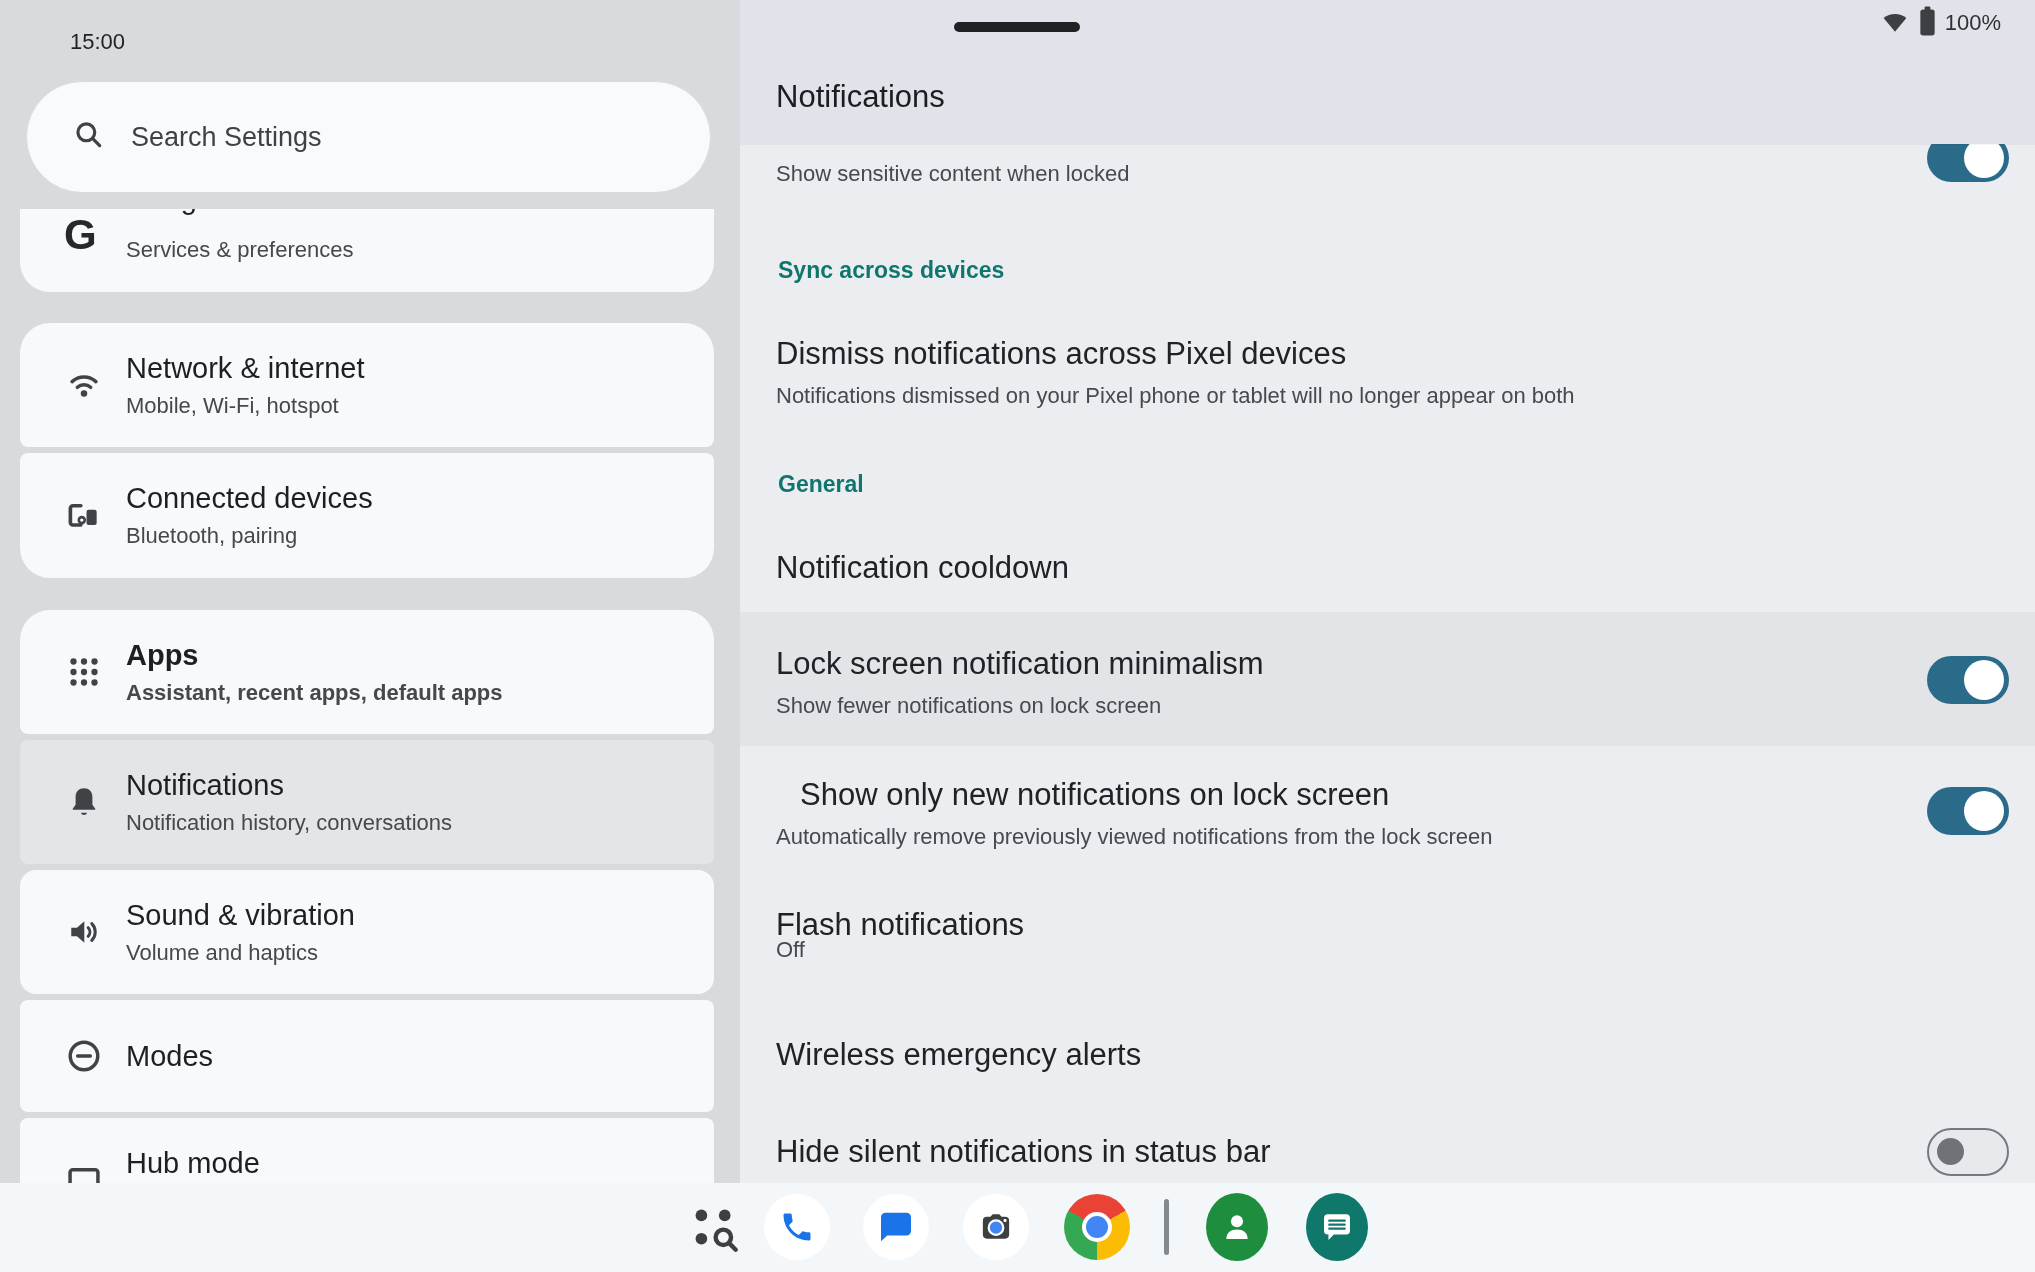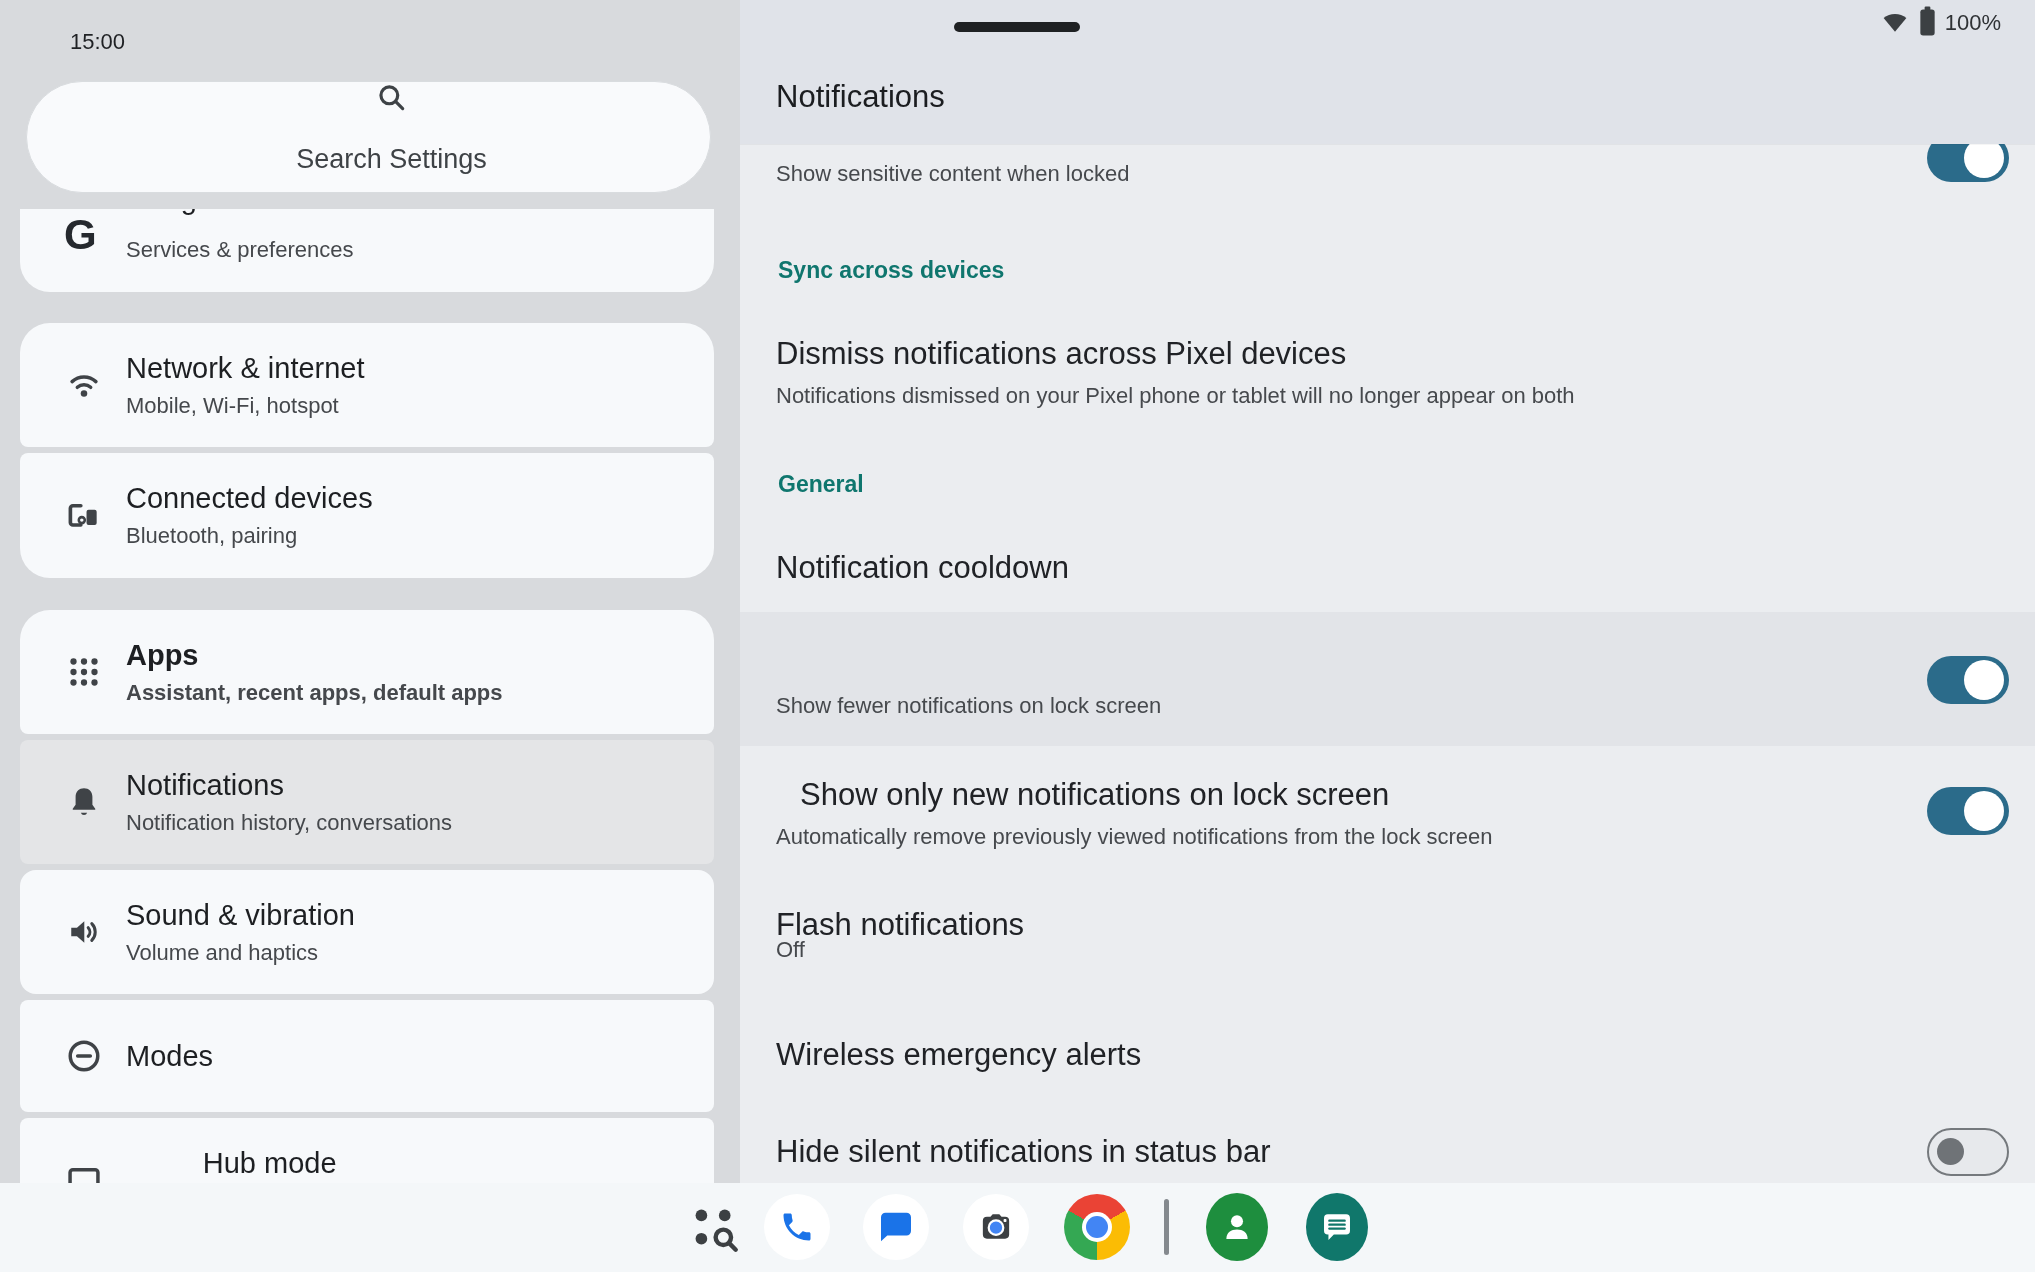--- a/index.html
+++ b/index.html
@@ -7,42 +7,42 @@
     width:2035px;height:1272px;position:relative;overflow:hidden;
     font-family:"Liberation Sans","DejaVu Sans",sans-serif;
     background:#d8dadd;
   }
   
   .sidebar{position:absolute;left:0;top:0;width:740px;height:1272px;background:#d8dadd;margin-top:23px;}
   .time{position:absolute;left:70px;top:6px;font-size:22px;color:#1f2124;}
   .search-pill{
     position:absolute;left:26px;top:58px;width:685px;height:112px;border-radius:56px;
     background:#f9fafc;border:1px solid #d9dcdf;box-sizing:border-box;
-    display:flex;align-items:center;padding-left:46px;gap:26px;flex-direction:column;
+    display:flex;align-items:center;padding-left:46px;gap:26px;
   }
   .search-placeholder{font-size:27px;color:#3e4246;}
   .card{
     position:absolute;left:20px;width:694px;background:#f7f9fb;box-sizing:border-box;
     display:flex;align-items:center;padding-left:43px;
   }
   .card .icon{width:42px;flex:none;display:flex;justify-content:center;align-items:center;}
   .card .txt{display:flex;flex-direction:column;margin-left:21px;}
   .card-title{font-size:29px;line-height:36px;color:#1d1f22;}
   .card-sub{font-size:22px;line-height:30px;color:#45484c;margin-top:5px;}
   .c-google{top:186px;height:83px;border-radius:0 0 30px 30px;overflow:hidden;}
   .c-google .g-icon{position:absolute;left:44px;top:2px;font-size:42px;font-weight:700;color:#25292e;}
   .c-google .g-title{position:absolute;left:106px;top:-28px;font-size:29px;line-height:36px;color:#1d1f22;}
   .c-google .g-sub{position:absolute;left:106px;top:26px;font-size:22px;line-height:30px;color:#45484c;}
   .c-network{top:300px;height:124px;border-radius:30px 30px 8px 8px;}
   .c-connected{top:430px;height:125px;border-radius:8px 8px 30px 30px;}
   .c-apps{top:587px;height:124px;border-radius:30px 30px 8px 8px;font-weight:bold;}
   .c-notifications{top:717px;height:124px;border-radius:8px;background:#e4e5e7;}
   .c-sound{top:847px;height:124px;border-radius:16px;}
   .c-modes{top:977px;height:112px;border-radius:8px;}
-  .c-hub{top:1095px;height:124px;border-radius:8px 8px 0 0;text-align:center;}
+  .c-hub{top:1095px;height:124px;border-radius:8px 8px 0 0;}
   
   .detail{position:absolute;left:740px;top:0;width:1295px;height:1272px;background:#ebedf0;}
   .detail-header{
     position:absolute;left:0;top:0;width:100%;height:144px;background:#e0e3e9;z-index:2;
     box-shadow:0 1px 0 rgba(0,0,0,.04);
   }
   .detail-title{position:absolute;left:36px;top:78px;font-size:31px;line-height:38px;color:#1b1d20;}
   .handle{position:absolute;left:954px;top:22px;width:126px;height:10px;border-radius:5px;background:#1f2123;z-index:6;}
   .status-right{position:absolute;right:34px;top:6px;display:flex;align-items:center;gap:9px;z-index:7;}
   .status-right .pct{font-size:22px;color:#2f3235;}
@@ -212,20 +212,21 @@
 
   <div class="section-label" style="top:256px;">Sync across devices</div>
 
   <div class="row-title" style="top:334px;">Dismiss notifications across Pixel devices</div>
   <div class="row-sub" style="top:382px;">Notifications dismissed on your Pixel phone or tablet will no longer appear on both</div>
 
   <div class="section-label" style="top:470px;">General</div>
 
   <div class="row-title" style="top:548px;">Notification cooldown</div>
 
+  <div class="row-title" style="top:644px;">Lock screen notification minimalism</div>
   <div class="row-sub" style="top:692px;">Show fewer notifications on lock screen</div>
   <div class="toggle tg-lockmin" data-state="on">
       <span class="thumb"></span>
     </div>
 
   <div class="row-title" style="top:775px;margin-left:24px;">Show only new notifications on lock screen</div>
   <div class="row-sub" style="top:823px;">Automatically remove previously viewed notifications from the lock screen</div>
   <div class="toggle tg-shownew" data-state="on">
       <span class="thumb"></span>
     </div>

